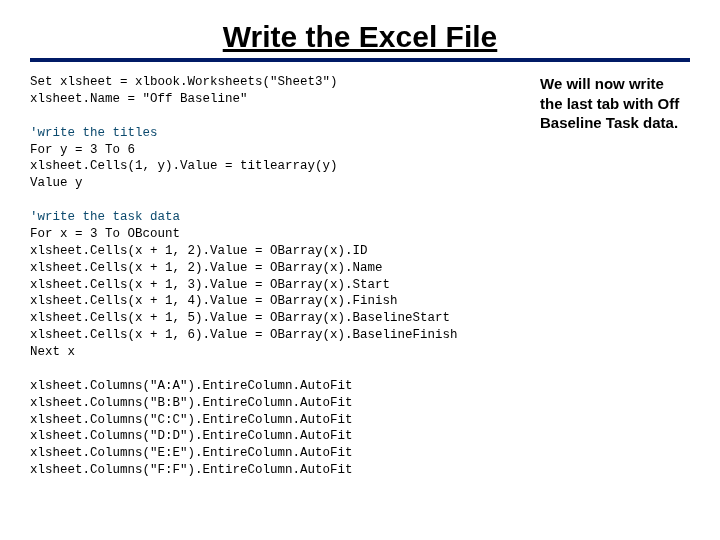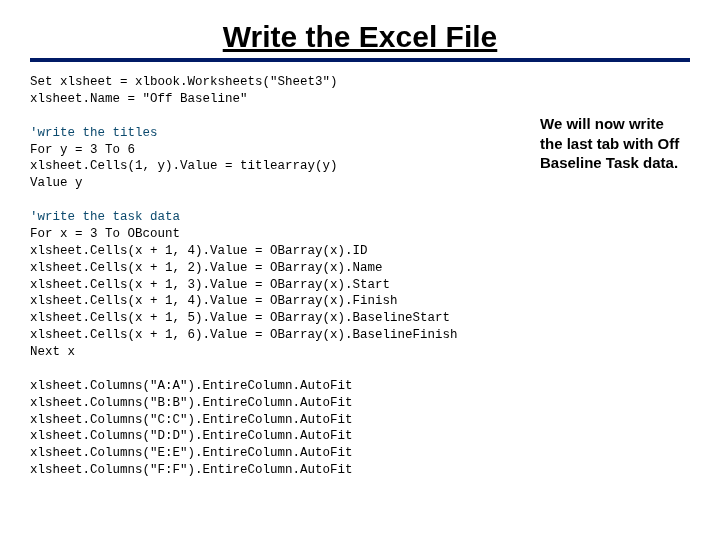--- a/index.html
+++ b/index.html
@@ -35,40 +35,39 @@
   }
   .comment {
     color: #0c4a6e;
   }
   .side {
     width: 150px;
     font-size: 15px;
     font-weight: bold;
     color: #000;
     line-height: 1.3;
-    margin-top: 40px;
   }
 </style>
 </head>
 <body>
 
 <div class="title">Write the Excel File</div>
 
 <div class="content">
   <div class="code"><span>Set xlsheet = xlbook.Worksheets("Sheet3")</span>
 <span>xlsheet.Name = "Off Baseline"</span>
 
 <span class="comment">'write the titles</span>
 <span>For y = 3 To 6</span>
 <span>xlsheet.Cells(1, y).Value = titlearray(y)</span>
 <span>Value y</span>
 
 <span class="comment">'write the task data</span>
 <span>For x = 3 To OBcount</span>
-<span>xlsheet.Cells(x + 1, 4).Value = OBarray(x).ID</span>
+<span>xlsheet.Cells(x + 1, 2).Value = OBarray(x).ID</span>
 <span>xlsheet.Cells(x + 1, 2).Value = OBarray(x).Name</span>
 <span>xlsheet.Cells(x + 1, 3).Value = OBarray(x).Start</span>
 <span>xlsheet.Cells(x + 1, 4).Value = OBarray(x).Finish</span>
 <span>xlsheet.Cells(x + 1, 5).Value = OBarray(x).BaselineStart</span>
 <span>xlsheet.Cells(x + 1, 6).Value = OBarray(x).BaselineFinish</span>
 <span>Next x</span>
 
 <span>xlsheet.Columns("A:A").EntireColumn.AutoFit</span>
 <span>xlsheet.Columns("B:B").EntireColumn.AutoFit</span>
 <span>xlsheet.Columns("C:C").EntireColumn.AutoFit</span>

